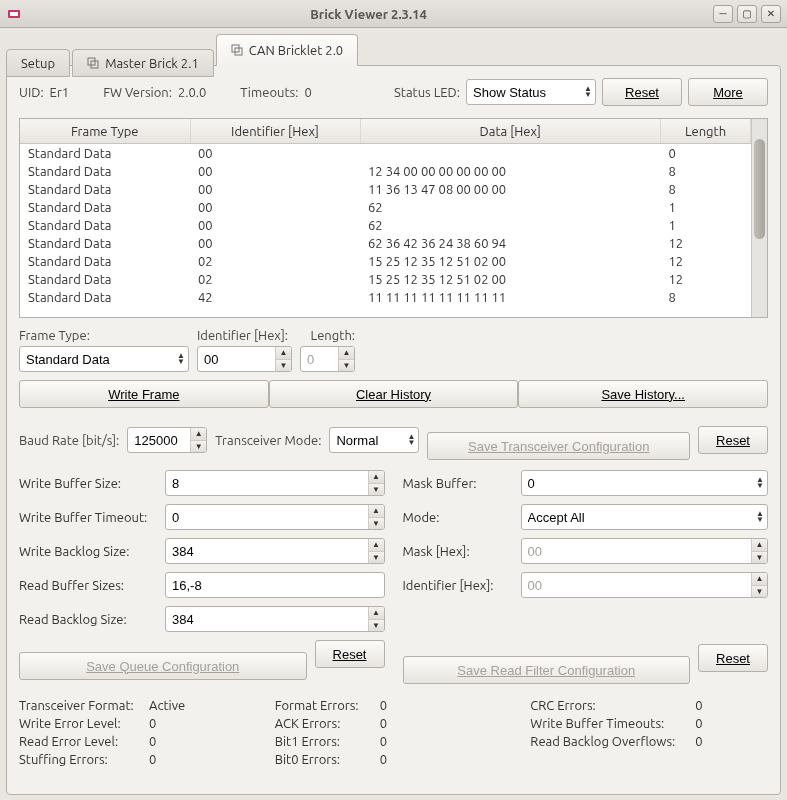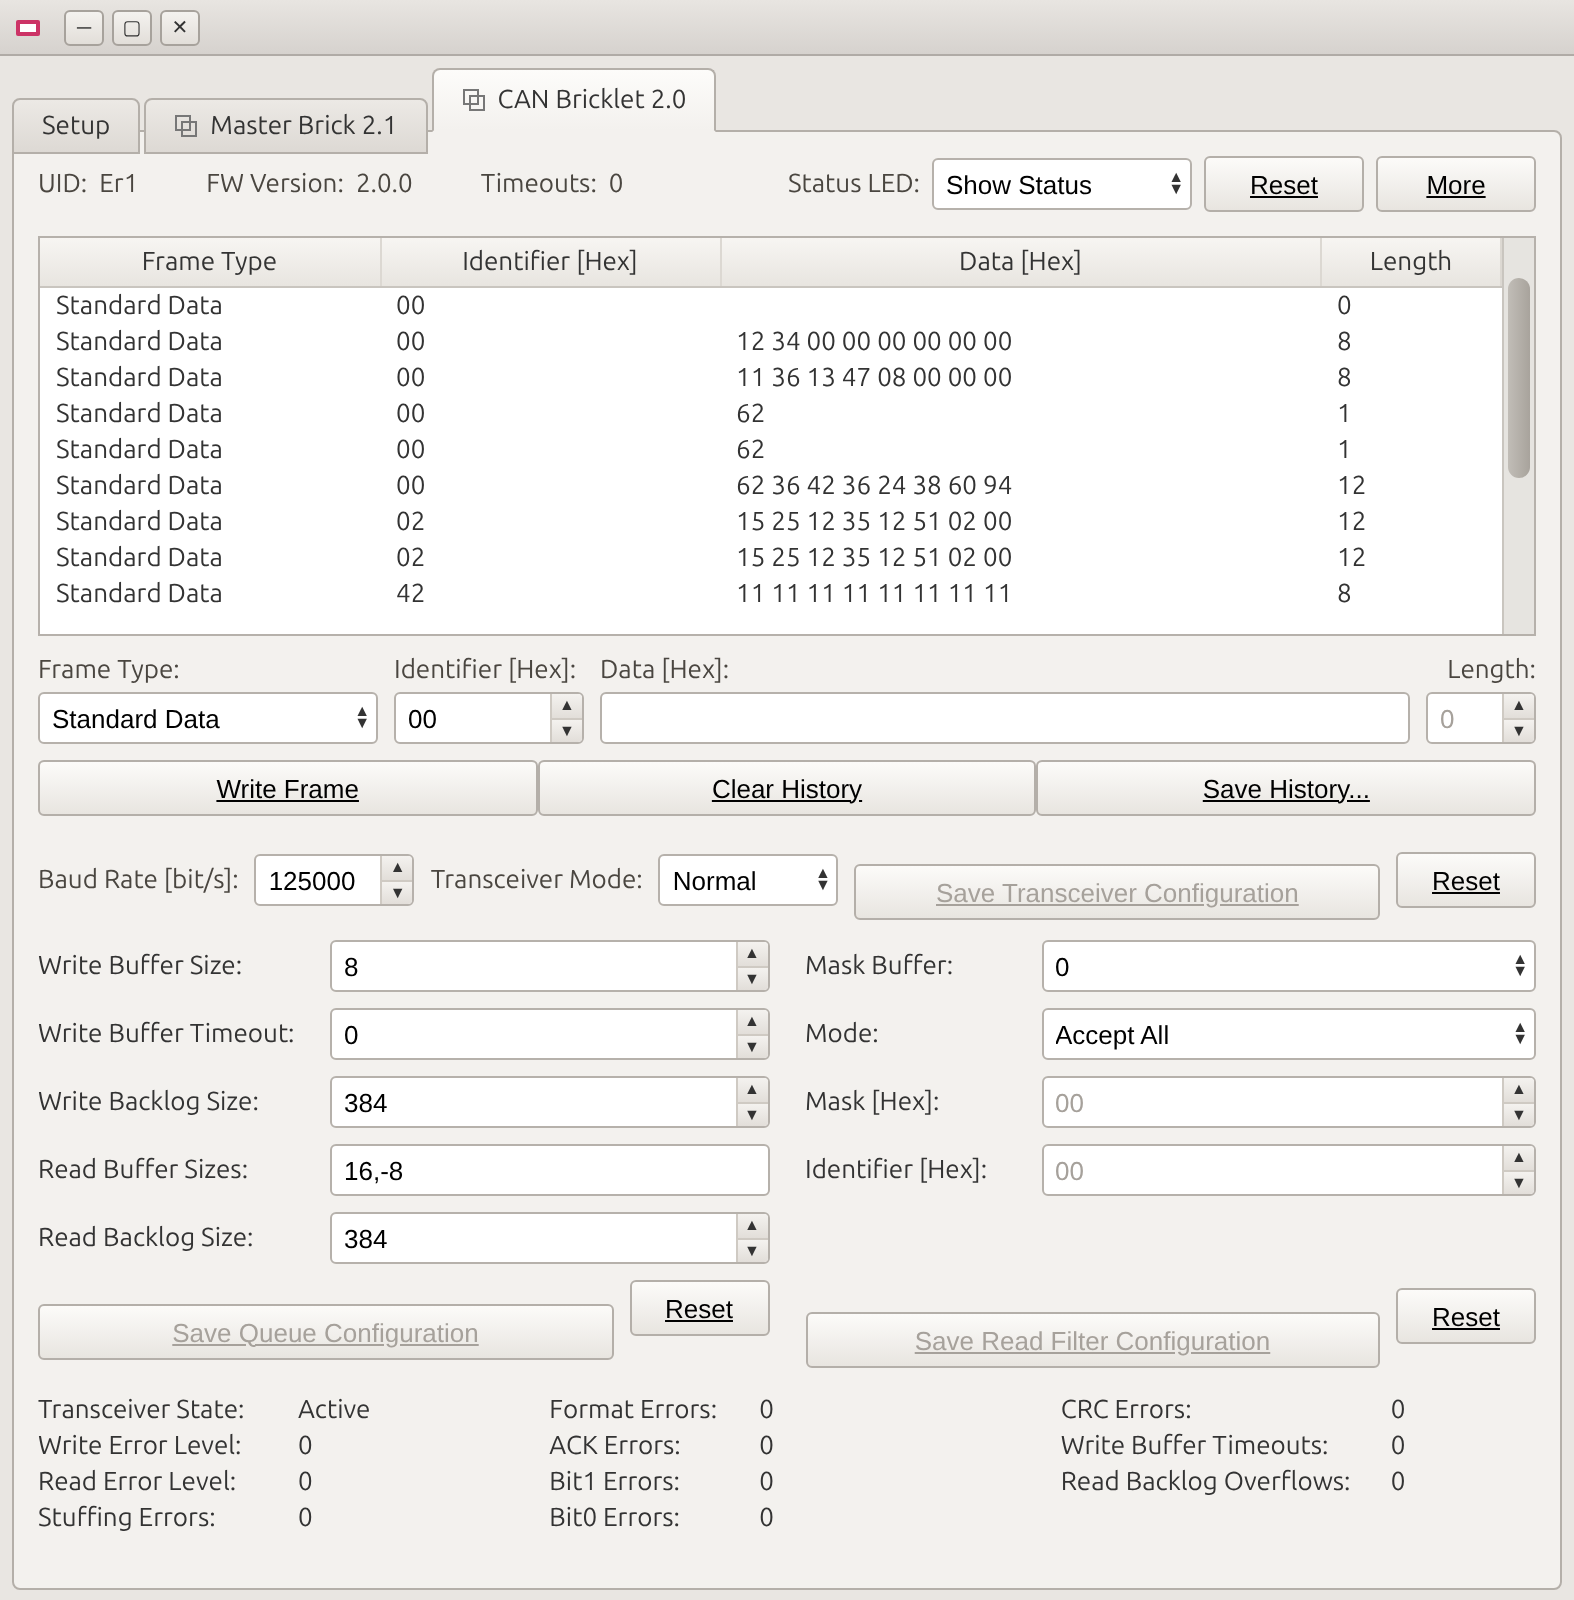--- a/index.html
+++ b/index.html
@@ -56,20 +56,21 @@
 input[readonly] { color: #a6a19b; }
 </style>
 </head>
 <body>
 
 <div class="titlebar">
   <svg class="icon" viewBox="0 0 16 16">
       <rect x="2" y="4" width="12" height="8" rx="1" fill="#c36"></rect>
       <rect x="4" y="6" width="8" height="4" fill="#fff"></rect>
     </svg>
+  <span class="title">Brick Viewer 2.3.14</span>
   <div class="winbtn">─</div>
   <div class="winbtn">▢</div>
   <div class="winbtn">✕</div>
 </div>
 
 <div class="window-body">
   <div class="tabs">
     <div class="tab">
         <span>Setup</span>
       </div>
@@ -192,24 +193,20 @@
       <div class="input-group" style="width:95px">
         <span class="label">Identifier [Hex]:</span>
         <div class="spinbox">
             <input type="text" style="width: 95px;" value="00">
             <div class="spinarrows">
               <div class="spinarrow">▲</div>
               <div class="spinarrow">▼</div>
             </div>
           </div>
       </div>
-      <div class="input-group" style="flex:1">
-        <span class="label">Data [Hex]:</span>
-        <input type="text" style="width: 100%;" value="">
-      </div>
       <div class="input-group" style="width:55px">
         <span class="label" style="text-align:right">Length:</span>
         <div class="spinbox">
             <input type="text" readonly="" style="width: 55px;" value="0">
             <div class="spinarrows">
               <div class="spinarrow">▲</div>
               <div class="spinarrow">▼</div>
             </div>
           </div>
       </div>
@@ -320,21 +317,21 @@
         <div class="savebar">
             <button class="save" disabled="">Save Read Filter Configuration</button>
             <button style="width:70px">Reset</button>
           </div>
       </div>
     </div>
 
     <div class="stats">
       <div class="scol">
         <div class="srow">
-            <span class="slabel">Transceiver State:</span>
+            <span class="slabel">Transceiver Format:</span>
             <span>Active</span>
           </div>
         <div class="srow">
             <span class="slabel">Write Error Level:</span>
             <span>0</span>
           </div>
         <div class="srow">
             <span class="slabel">Read Error Level:</span>
             <span>0</span>
           </div>

